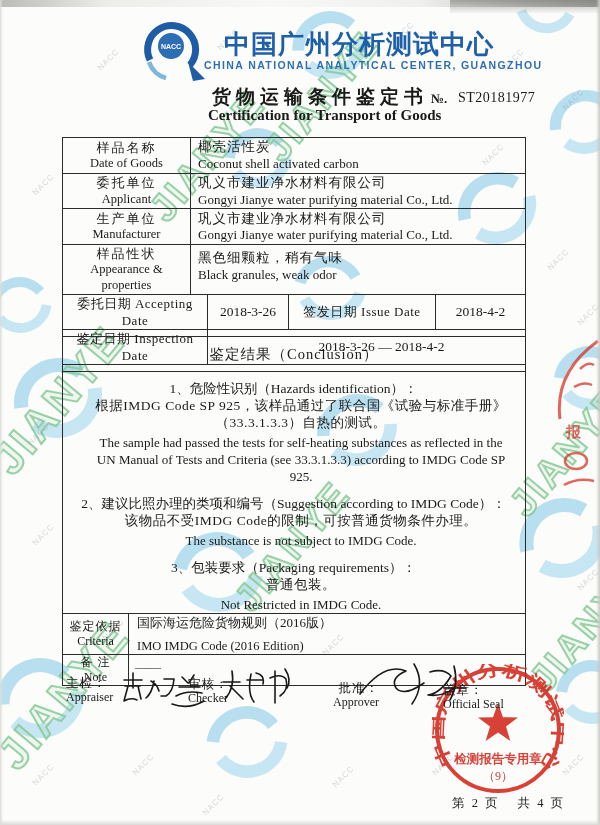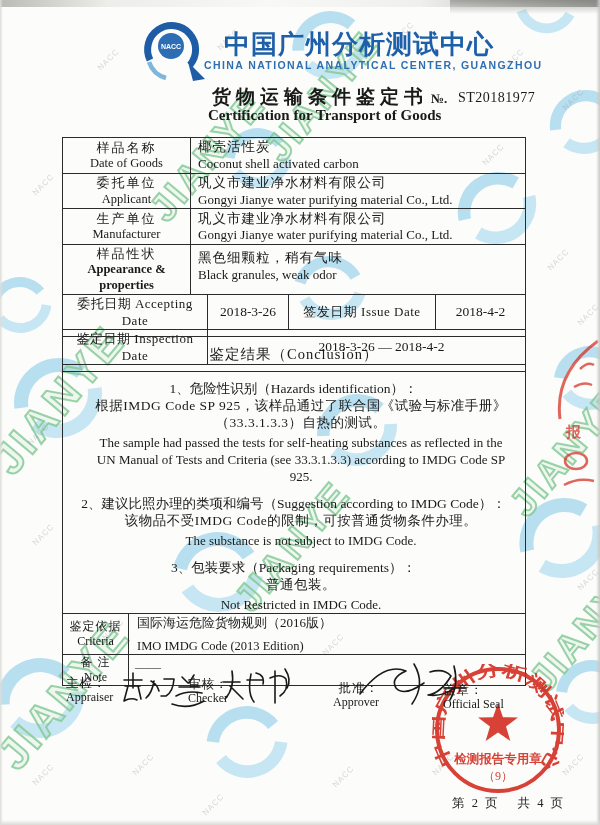--- a/index.html
+++ b/index.html
@@ -214,21 +214,21 @@
             <div class="en">Manufacturer</div>
           </td>
       <td class="val" colspan="4">
             <div class="cn">巩义市建业净水材料有限公司</div>
             <div class="en">Gongyi Jianye water purifying material Co., Ltd.</div>
           </td>
     </tr>
     <tr style="height:50px">
       <td class="lab">
             <div class="cn">样品性状</div>
-            <div class="en" style="padding:0 4px;font-weight:bold;">Appearance &amp; properties</div>
+            <div class="en" style="padding:0 4px;">Appearance &amp; properties</div>
           </td>
       <td class="val" colspan="4" style="vertical-align:top;padding-top:4px;">
             <div class="cn">黑色细颗粒，稍有气味</div>
             <div class="en">Black granules, weak odor</div>
           </td>
     </tr>
     <tr style="height:21px">
       <td class="datelab" colspan="2">委托日期 Accepting Date</td>
       <td class="datecell">2018-3-26</td>
       <td class="datelab">签发日期 Issue Date</td>
@@ -266,21 +266,21 @@
         <p class="item-en">Not Restricted in IMDG Code.</p>
       </td>
     </tr>
     <tr style="height:41px">
       <td class="lab lab2">
             <div class="cn">鉴定依据</div>
             <div class="en">Criteria</div>
           </td>
       <td class="crit-val">
             <p class="crit-cn">国际海运危险货物规则（2016版）</p>
-            <p class="crit-en">IMO IMDG Code (2013 Edition)</p>
+            <p class="crit-en">IMO IMDG Code (2016 Edition)</p>
           </td>
     </tr>
     <tr style="height:30px">
       <td class="lab lab2">
             <div class="cn">备 注</div>
             <div class="en">Note</div>
           </td>
       <td class="note-val">——</td>
     </tr>
   </tbody>

